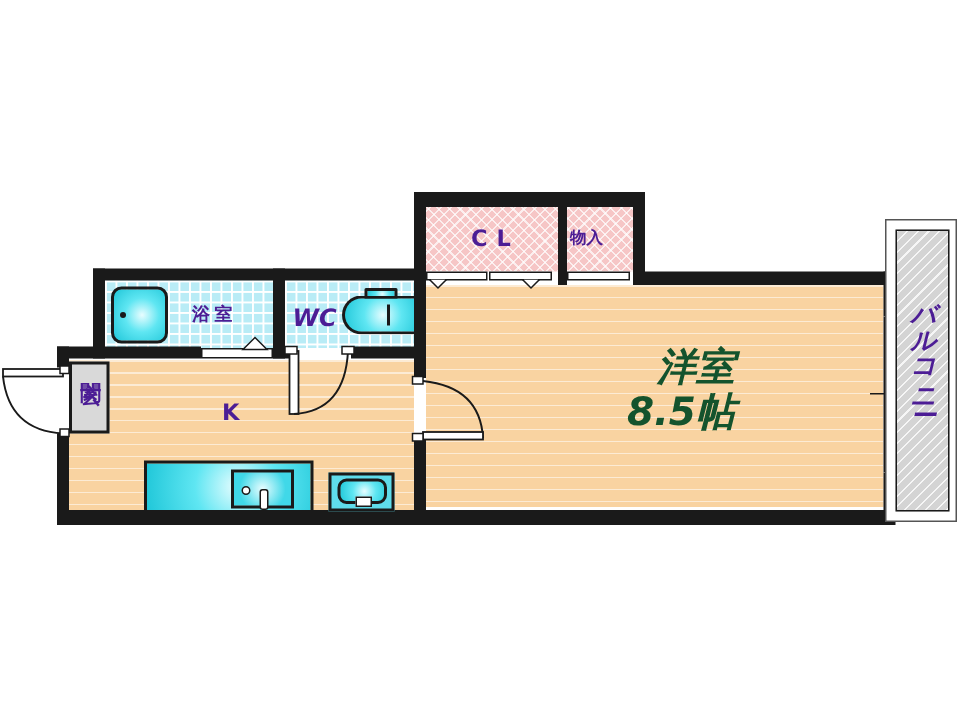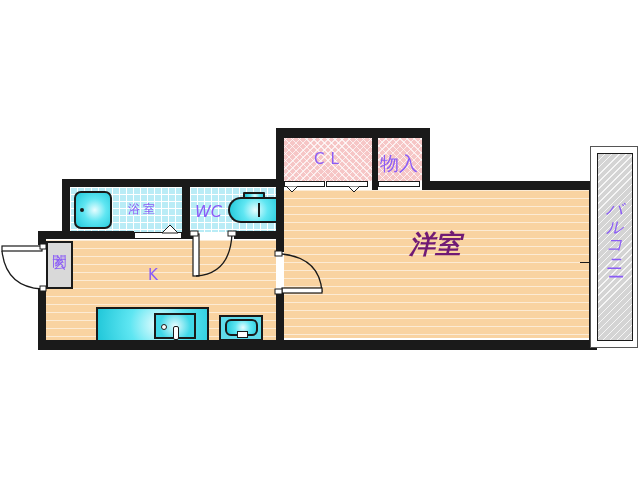--- a/index.html
+++ b/index.html
@@ -9,22 +9,22 @@
   .floor{position:absolute;background-color:#f9d3a1;
     background-image:repeating-linear-gradient(to bottom, rgba(255,255,255,0.55) 0px, rgba(255,255,255,0.55) 1px, transparent 1px, transparent 8px);}
   .tile{position:absolute;background-color:#b9ecf6;
     background-image:linear-gradient(#ffffff 1px, transparent 1px),linear-gradient(90deg,#ffffff 1px, transparent 1px);
     background-size:7px 7px;}
   .pink{position:absolute;background-color:#f6c6c6;
     background-image:repeating-linear-gradient(45deg, rgba(255,255,255,0.7) 0 1px, transparent 1px 5px),repeating-linear-gradient(-45deg, rgba(255,255,255,0.7) 0 1px, transparent 1px 5px);}
   .gray{position:absolute;background-color:#d4d4d4;
     background-image:repeating-linear-gradient(-45deg, rgba(255,255,255,0.8) 0 1px, transparent 1px 5px);}
   .fixture{position:absolute;border:2px solid #1a1a1a;background:radial-gradient(circle at 55% 50%, #e8fdff 0%, #5fe6f2 45%, #20c7d9 100%);box-sizing:border-box;}
-  .label{position:absolute;color:#8b5cf6;font-weight:normal;}
-  .room-label{position:absolute;color:#701a75;font-weight:bold;font-style:italic;text-align:center;font-family:Liberation Serif, serif;}
+  .label{position:absolute;color:#4c1d95;font-weight:bold;}
+  .room-label{position:absolute;color:#14532d;font-weight:bold;font-style:italic;text-align:right;}
   .door-white{position:absolute;background:#fff;border:1px solid #1a1a1a;box-sizing:border-box;}
   .vert{writing-mode:vertical-rl;text-orientation:upright;}
 </style>
 </head>
 <body>
 
 <div class="floor" style="left:284px;top:190px;width:305px;height:148px;"></div>
 
 <div class="pink" style="left:284px;top:138px;width:88px;height:43px;"></div>
 <div class="pink" style="left:378px;top:138px;width:44px;height:43px;"></div>
@@ -116,21 +116,22 @@
 
 <div class="abs" style="left:219px;top:315px;width:44px;height:26px;border:2px solid #1a1a1a;box-sizing:border-box;background:#5fdceb;"></div>
 <div class="fixture" style="left:225px;top:319px;width:33px;height:17px;border-radius:6px;"></div>
 <div class="abs" style="left:237px;top:331px;width:9px;height:5px;border:1px solid #1a1a1a;background:#fff;"></div>
 
 <div class="abs" style="left:590px;top:146px;width:48px;height:202px;border:1px solid #555;box-sizing:border-box;background:#fff;"></div>
 <div class="gray" style="left:597px;top:153px;width:36px;height:188px;border:1px solid #1a1a1a;box-sizing:border-box;"></div>
 
 <div class="room-label" style="left:380px;top:230px;width:110px;font-size:26px;line-height:30px;">
   <div>洋室</div>
+  <div>8.5帖</div>
 </div>
 
 <div class="label" style="left:148px;top:266px;font-size:15px;">K</div>
 <div class="label" style="left:128px;top:201px;font-size:12px;letter-spacing:3px;">浴室</div>
 <div class="label" style="left:195px;top:202px;font-size:16px;font-style:italic;">WC</div>
 <div class="label" style="left:314px;top:150px;font-size:15px;letter-spacing:6px;">CL</div>
-<div class="label" style="left:380px;top:151px;font-size:19px;">物入</div>
+<div class="label" style="left:380px;top:151px;font-size:11px;">物入</div>
 <div class="label vert" style="left:51px;top:244px;font-size:14px;line-height:18px;">玄関</div>
 <div class="label vert" style="left:604px;top:190px;font-size:17px;line-height:22px;font-style:italic;">バルコニー</div>
 
 </body></html>

